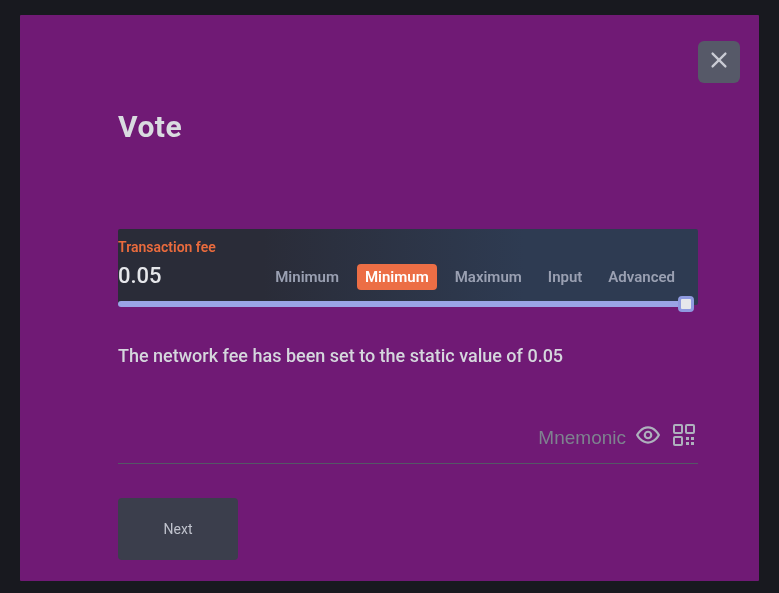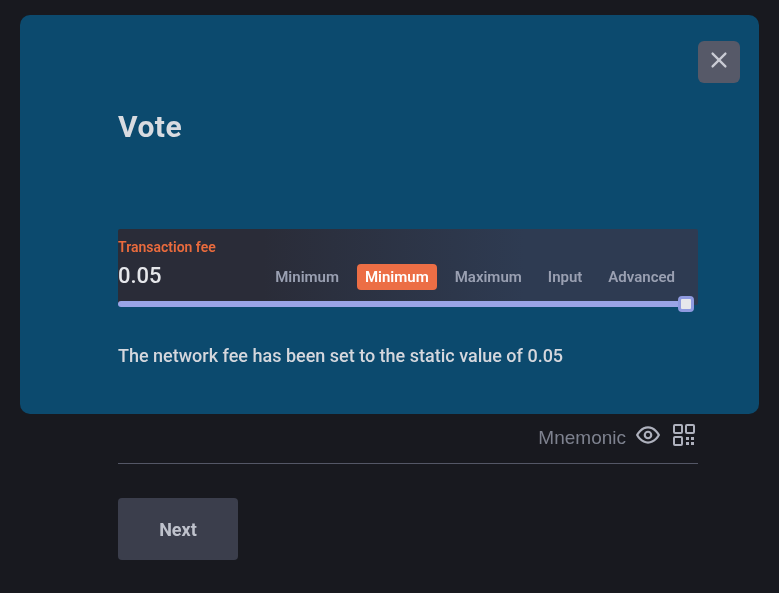--- a/index.html
+++ b/index.html
@@ -8,23 +8,23 @@
     height: 593px;
     background: #18191f;
     font-family: -apple-system, BlinkMacSystemFont, "Segoe UI", Roboto, Helvetica, Arial, sans-serif;
     overflow: hidden;
   }
   .modal {
     position: absolute;
     left: 20px;
     top: 15px;
     width: 739px;
-    height: 399px;
-    background: #0c4a6e;
-    border-radius: 10px;
+    height: 566px;
+    background: #701a75;
+    border-radius: 1px;
   }
   .close-btn {
     position: absolute;
     top: 26px;
     right: 19px;
     width: 42px;
     height: 42px;
     background: #565968;
     border-radius: 6px;
     display: flex;
@@ -150,22 +150,22 @@
   }
   .next-btn {
     margin-top: 34px;
     width: 120px;
     height: 62px;
     background: #3b3e4c;
     border-radius: 4px;
     display: flex;
     align-items: center;
     justify-content: center;
-    font-size: 18px;
-    font-weight: 700;
+    font-size: 14px;
+    font-weight: 400;
     color: #bfc2cc;
     cursor: pointer;
   }
 </style>
 </head>
 <body>
 
 <div class="modal">
 
   <div class="close-btn">

